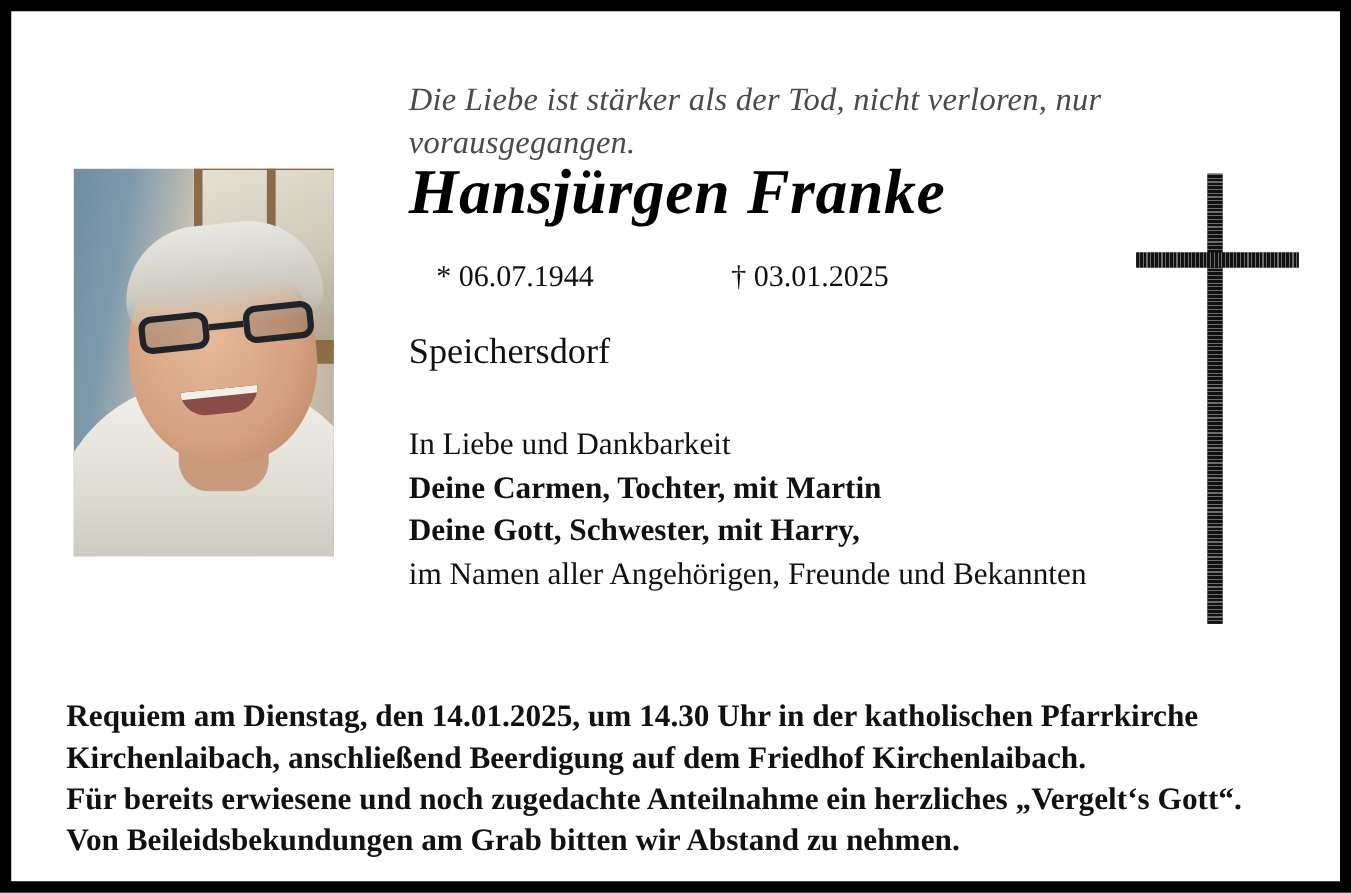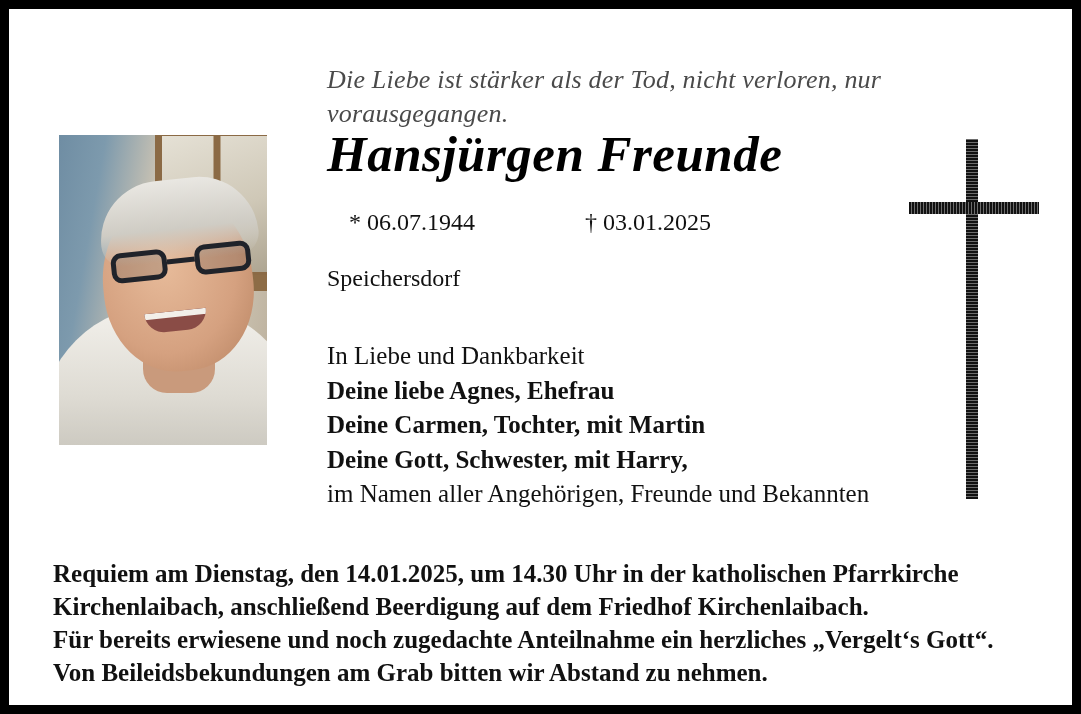--- a/index.html
+++ b/index.html
@@ -158,21 +158,21 @@
     color: #111111;
     margin-top: 16px;
   }
   .dates .birth { display: inline-block; width: 230px; }
   .dates .death { display: inline-block; }
 
   .place {
     position: absolute;
     left: 318px;
     top: 256px;
-    font-size: 24px;
+    font-size: 29px;
     color: #111111;
   }
 
   .dedication {
     position: absolute;
     left: 318px;
     top: 330px;
     font-size: 25px;
     line-height: 1.38;
     color: #111111;
@@ -240,32 +240,31 @@
       <div class="head"></div>
       <div class="hair"></div>
       <div class="mouth"></div>
       <div class="glasses">
         <span class="lens left"></span>
         <span class="bridge"></span>
         <span class="lens right"></span>
       </div>
     </div>
 
-    <div class="name">Hansjürgen Freunde</div>
+    <div class="name">Hansjürgen Franke</div>
 
     <div class="dates">
       <span class="birth">* 06.07.1944</span>
       <span class="death">† 03.01.2025</span>
     </div>
 
     <div class="place">Speichersdorf</div>
 
     <div class="dedication">
       <div class="intro">In Liebe und Dankbarkeit</div>
-      <div class="family">Deine liebe Agnes, Ehefrau</div>
       <div class="family">Deine Carmen, Tochter, mit Martin</div>
       <div class="family">Deine Gott, Schwester, mit Harry,</div>
       <div class="closing">im Namen aller Angehörigen, Freunde und Bekannten</div>
     </div>
 
     <div class="cross">
       <span class="vert"></span>
       <span class="horiz"></span>
     </div>
 

